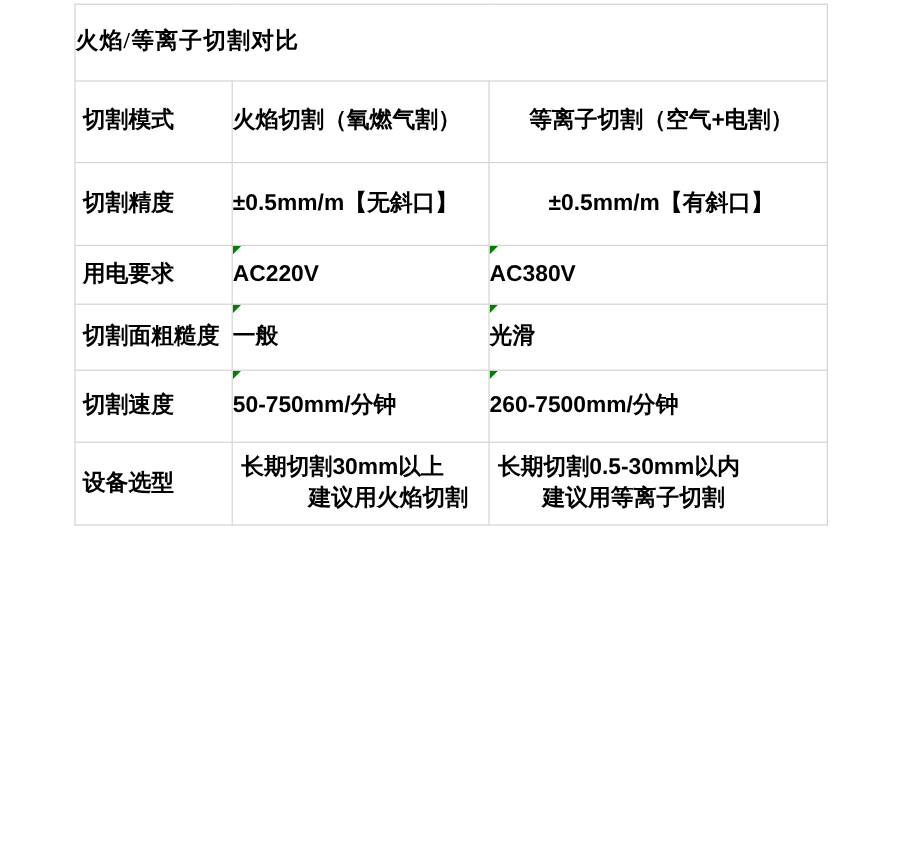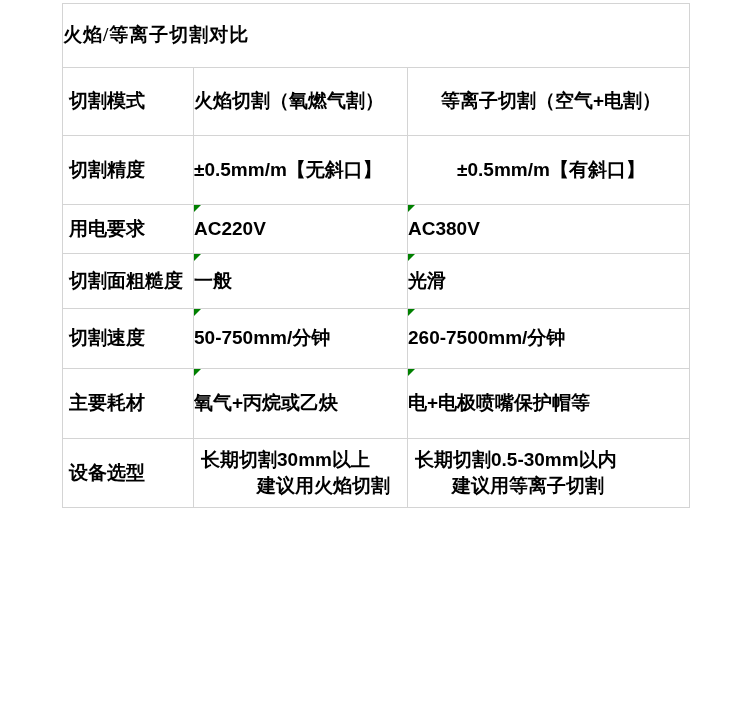--- a/index.html
+++ b/index.html
@@ -118,31 +118,20 @@
         <span class="tri"></span>
         <span>50-750mm/分钟</span>
       </td>
       <td class="ctr">
         <span class="tri"></span>
         <span>260-7500mm/分钟</span>
       </td>
     </tr>
 
 
-    <tr style="height:70px">
-      <td class="lbl">主要耗材</td>
-      <td class="ctr">
-        <span class="tri"></span>
-        <span>氧气+丙烷或乙炔</span>
-      </td>
-      <td class="ctr">
-        <span class="tri"></span>
-        <span>电+电极喷嘴保护帽等</span>
-      </td>
-    </tr>
 
 
     <tr style="height:69px">
       <td class="lbl">设备选型</td>
       <td>
         <div class="ln">长期切割30mm以上</div>
         <div class="ln ln-r2">建议用火焰切割</div>
       </td>
       <td>
         <div class="ln">长期切割0.5-30mm以内</div>

